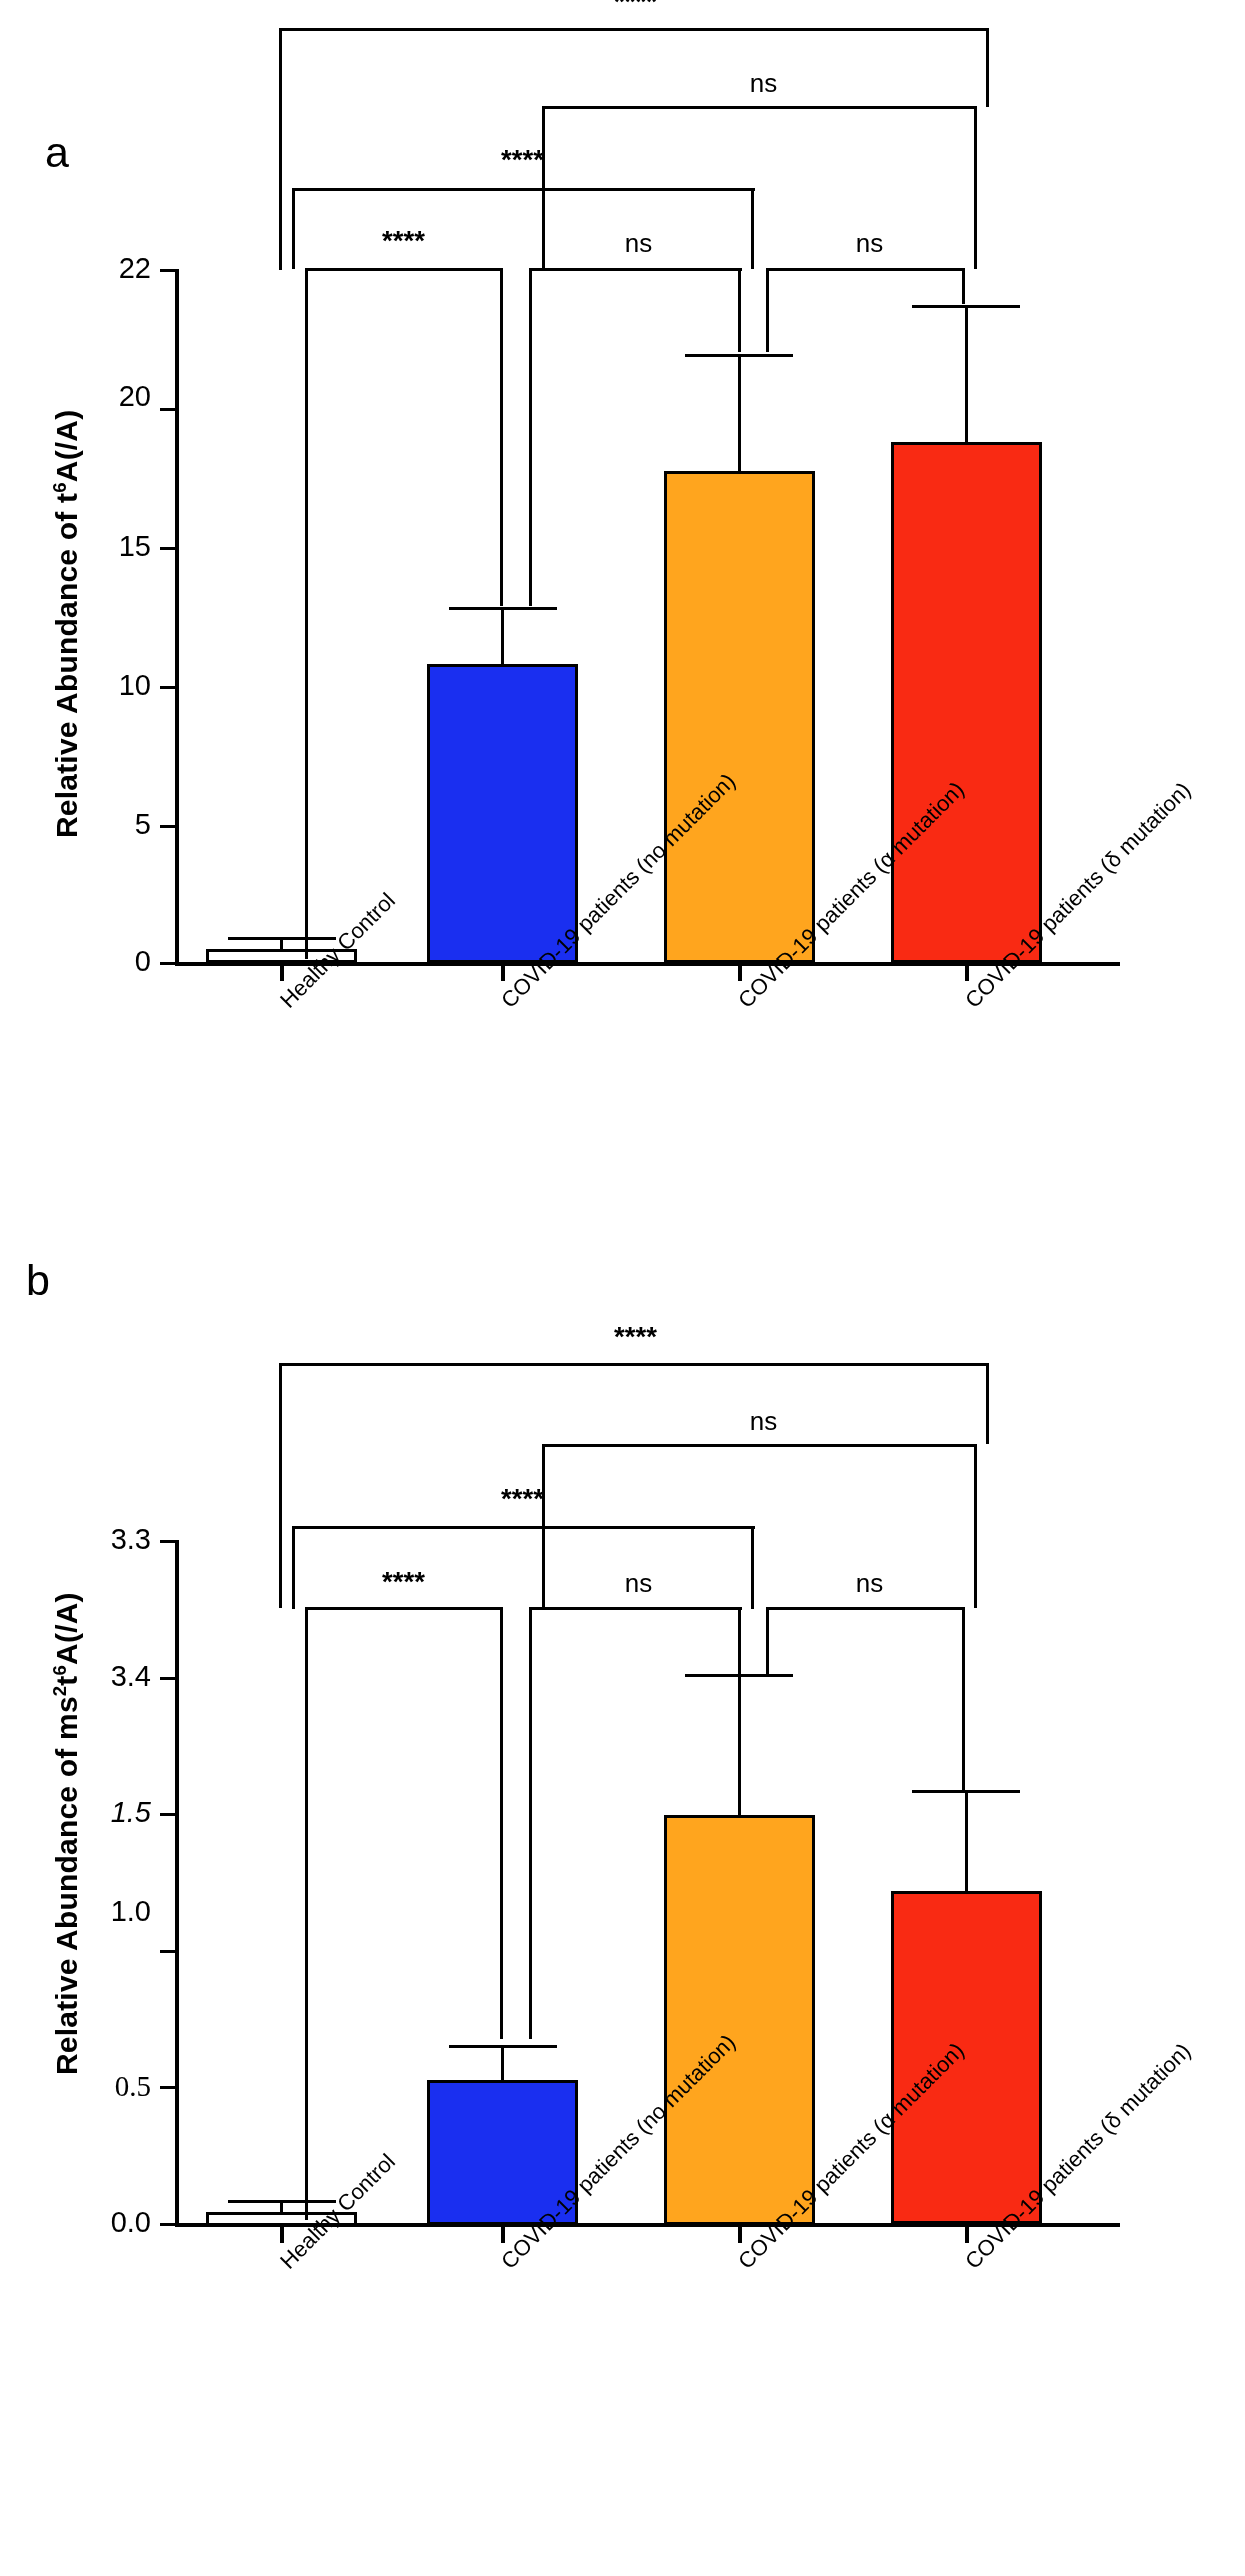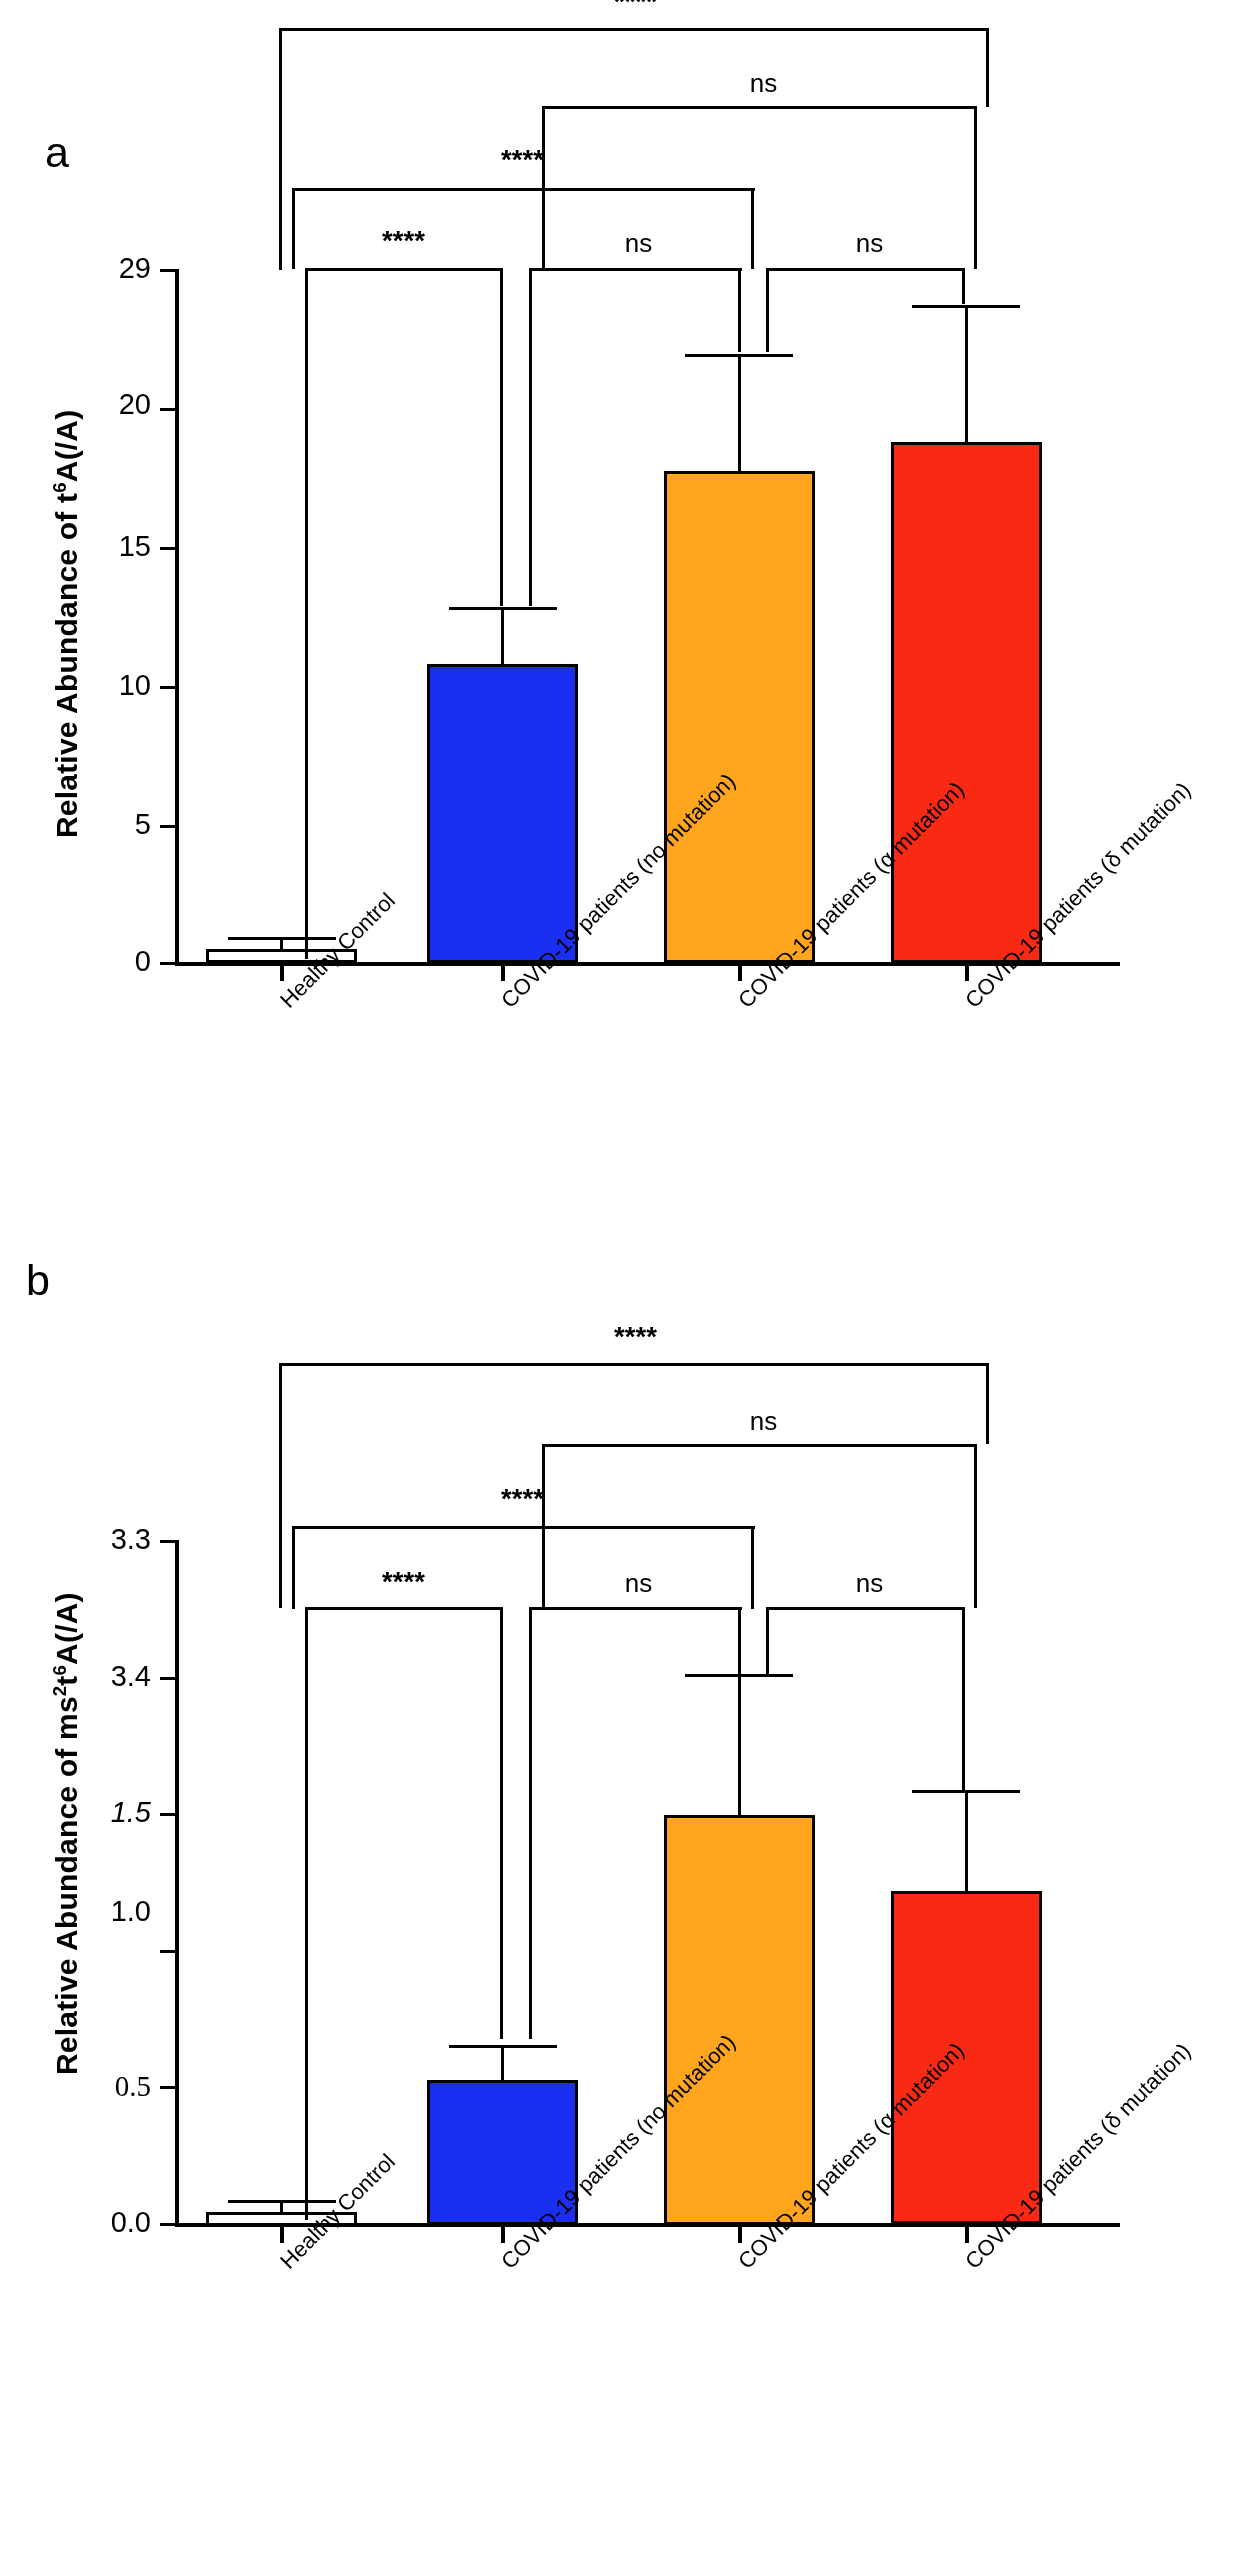--- a/index.html
+++ b/index.html
@@ -115,24 +115,24 @@
   <div class="axis-title" style="left:49px; top:838px;">
     <span>Relative  Abundance of t</span><sup>6</sup><span>A(/A)</span>
   </div>
 
   <div class="plot" style="left:0; top:0; width:1246px; height:1258px;">
 
     <div class="axis-line" style="left:175px; top:269px; width:3.8px; height:696px;"></div>
     <div class="axis-line" style="left:175px; top:962px; width:945px; height:3.8px;"></div>
 
     <div class="tick" style="left:160px; top:269px; width:16.3px;"></div>
-    <div class="tick-label" style="left:63px; top:252px; width:88px;">29</div>
+    <div class="tick-label" style="left:63px; top:252px; width:88px;">22</div>
 
     <div class="tick" style="left:160px; top:408px; width:16.3px;"></div>
-    <div class="tick-label" style="left:63px; top:388px; width:88px;">20</div>
+    <div class="tick-label" style="left:63px; top:380px; width:88px;">20</div>
 
     <div class="tick" style="left:160px; top:547px; width:16.3px;"></div>
     <div class="tick-label" style="left:63px; top:530px; width:88px;">15</div>
 
     <div class="tick" style="left:160px; top:686px; width:16.3px;"></div>
     <div class="tick-label" style="left:63px; top:669px; width:88px;">10</div>
 
     <div class="tick" style="left:160px; top:825px; width:16.3px;"></div>
     <div class="tick-label" style="left:63px; top:808px; width:88px;">5</div>
 

